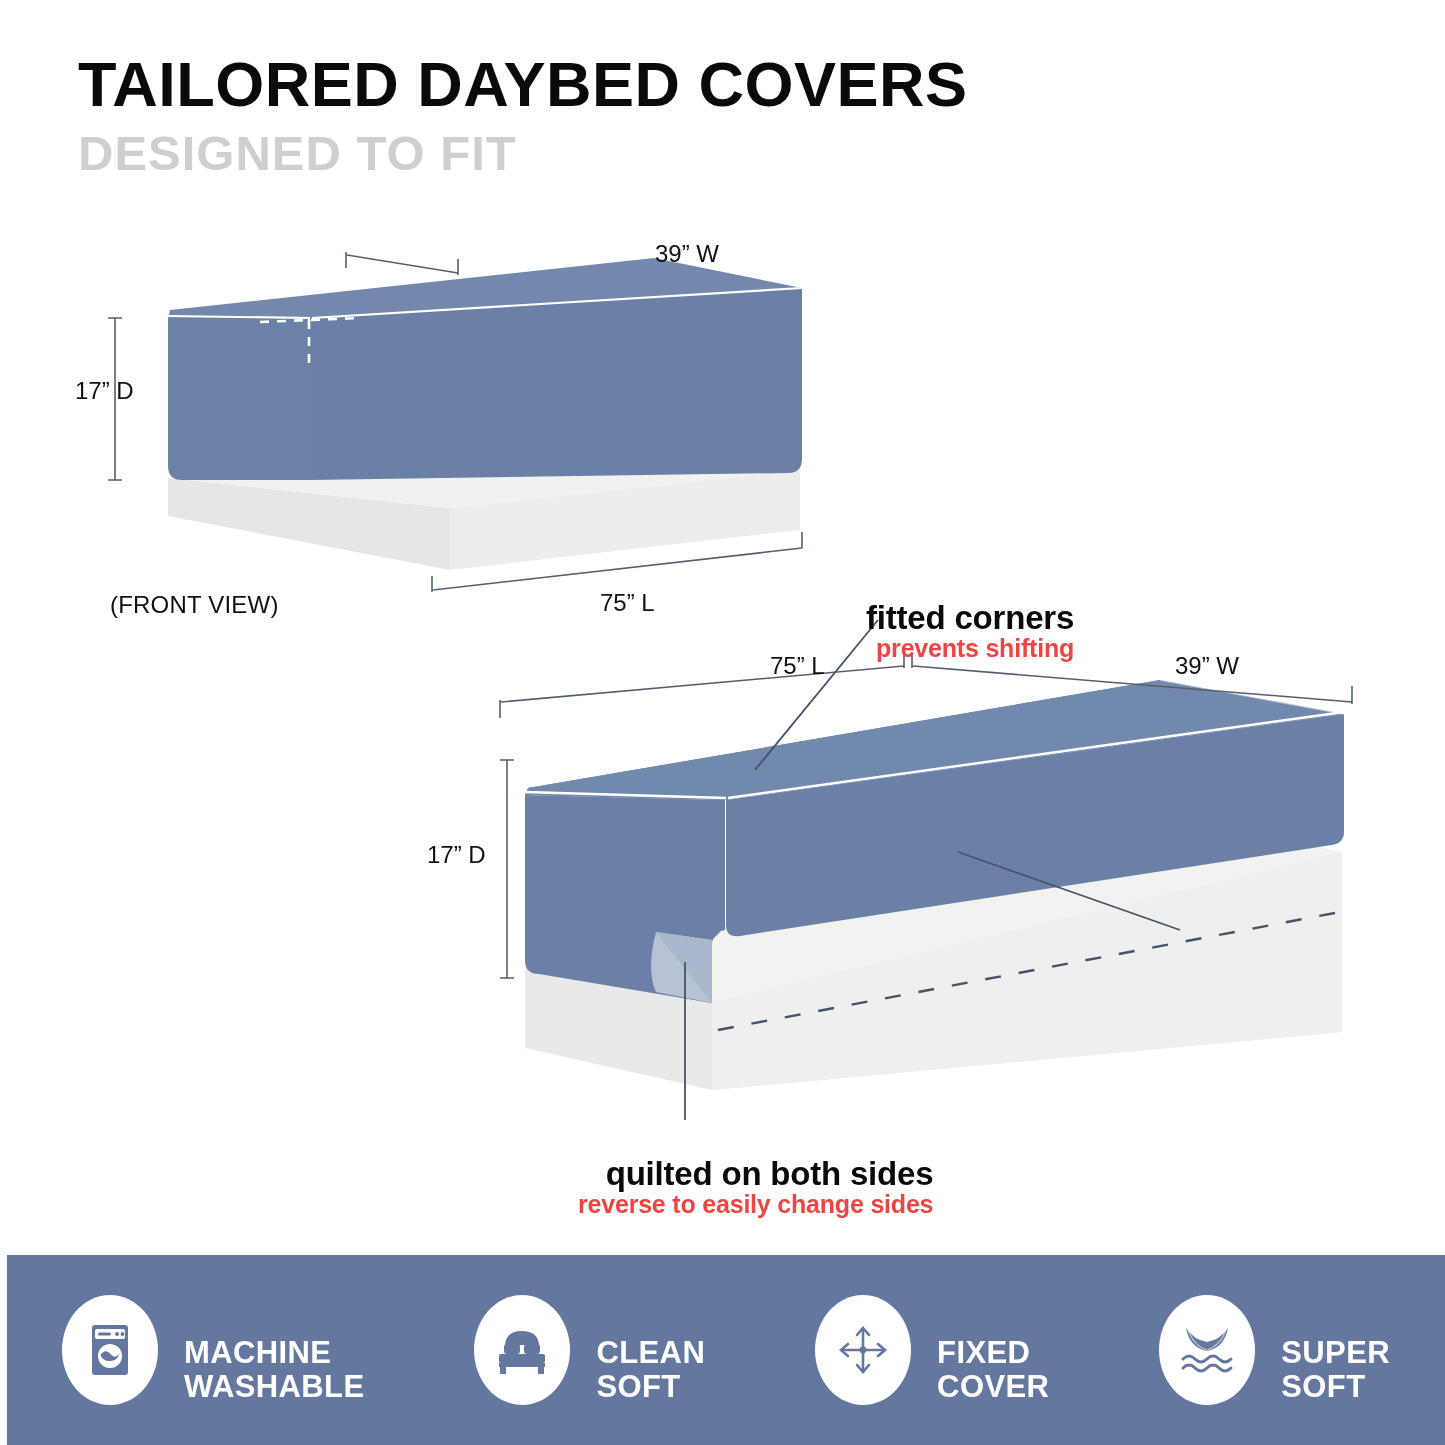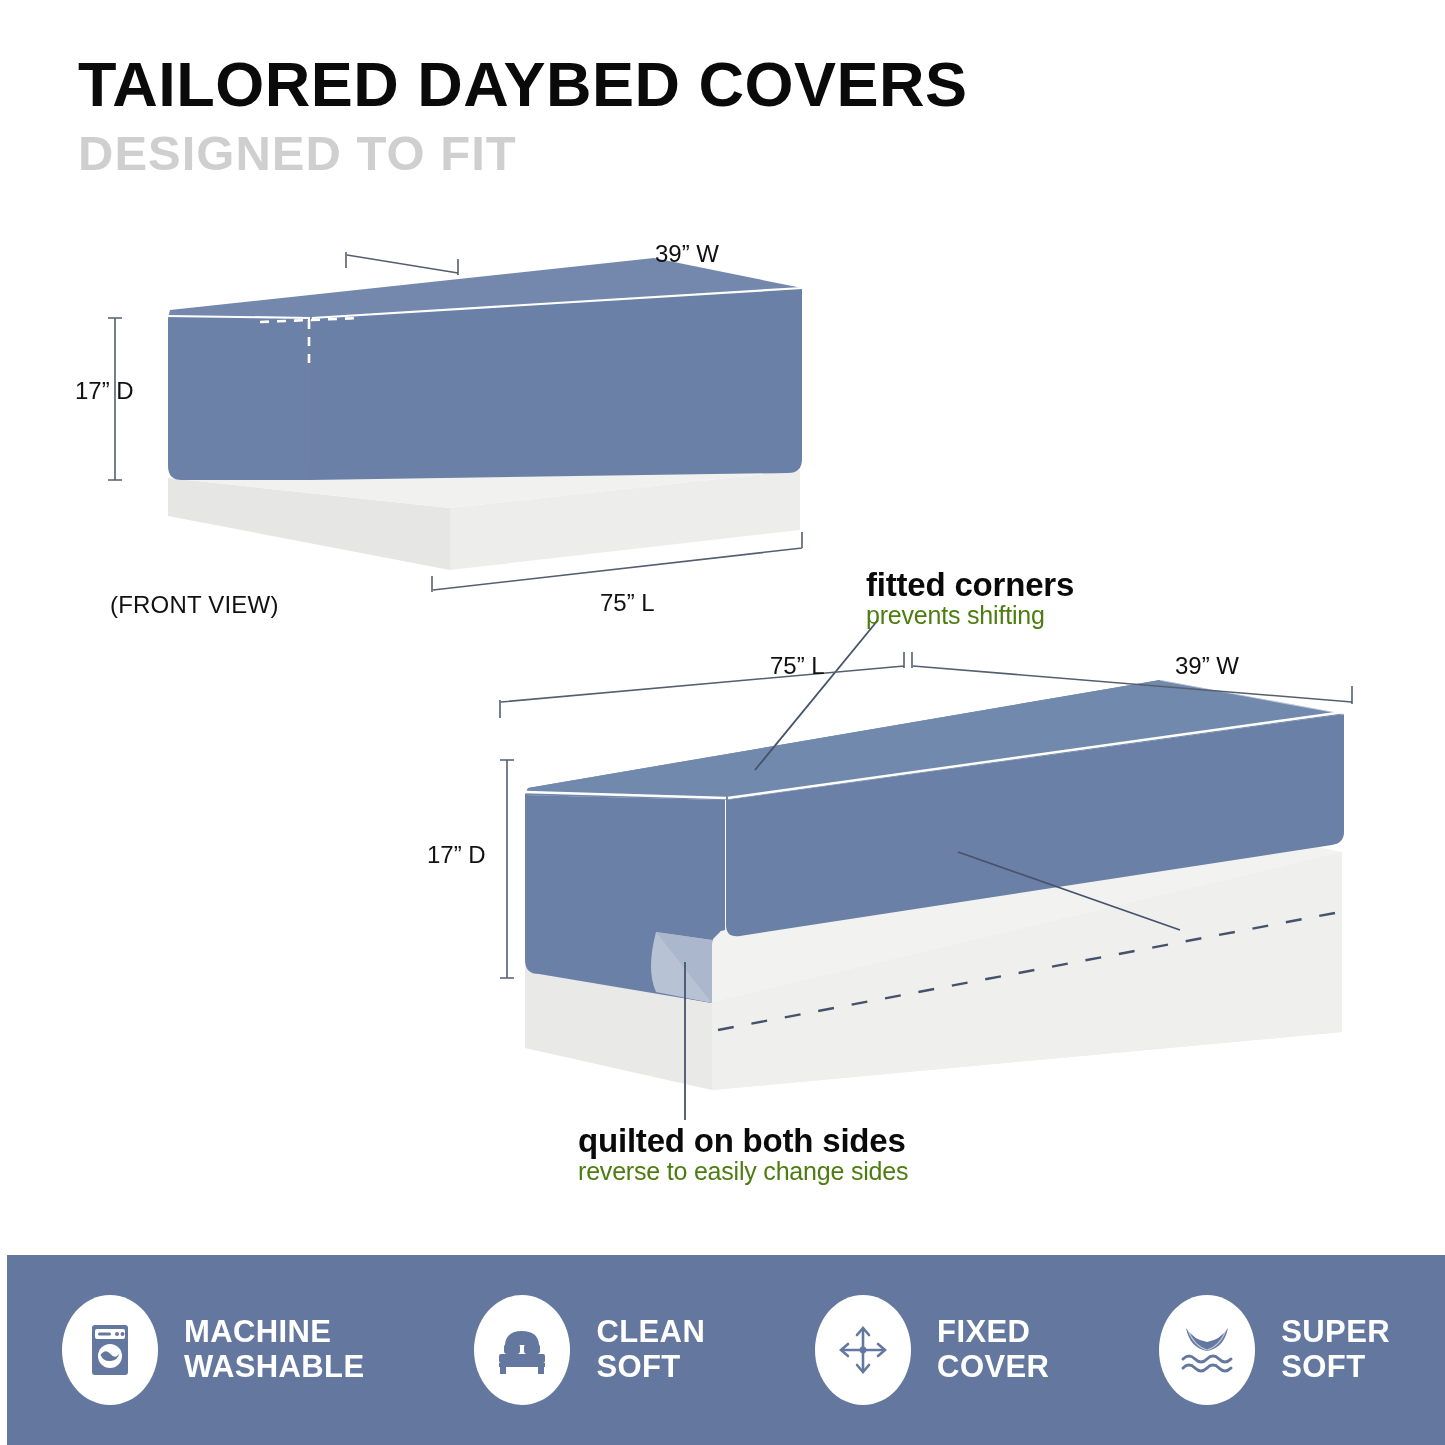--- a/index.html
+++ b/index.html
@@ -60,53 +60,54 @@
   .dim-label {
     position: absolute;
     font-size: 24px;
     color: #111111;
     white-space: nowrap;
     font-weight: normal;
   }
 
   .callout {
     position: absolute;
-    text-align: left;
-    white-space: nowrap;
+    text-align: right;
+    white-space: nowrap;
+    margin-top: 33px;
   }
   .callout .callout-title {
     font-size: 33px;
     font-weight: bold;
     color: #0a0a0a;
     line-height: 1.03;
     letter-spacing: -0.2px;
   }
   .callout .callout-sub {
     font-size: 25px;
-    font-weight: normal;
-    color: #4d7c0f;
+    font-weight: bold;
+    color: #ef4444;
     line-height: 1.1;
     letter-spacing: -0.2px;
   }
 
   
   #feature-bar {
     position: absolute;
     left: 7px;
     top: 1255px;
     width: 1438px;
     height: 190px;
     background: #64789f;
     display: flex;
     align-items: center;
     justify-content: space-around;
   }
   .feature-item {
     display: flex;
-    align-items: center;
+    align-items: flex-end;
     gap: 26px;
   }
   .feature-badge {
     width: 96px;
     height: 110px;
     border-radius: 50%;
     background: #ffffff;
     display: flex;
     align-items: center;
     justify-content: center;

